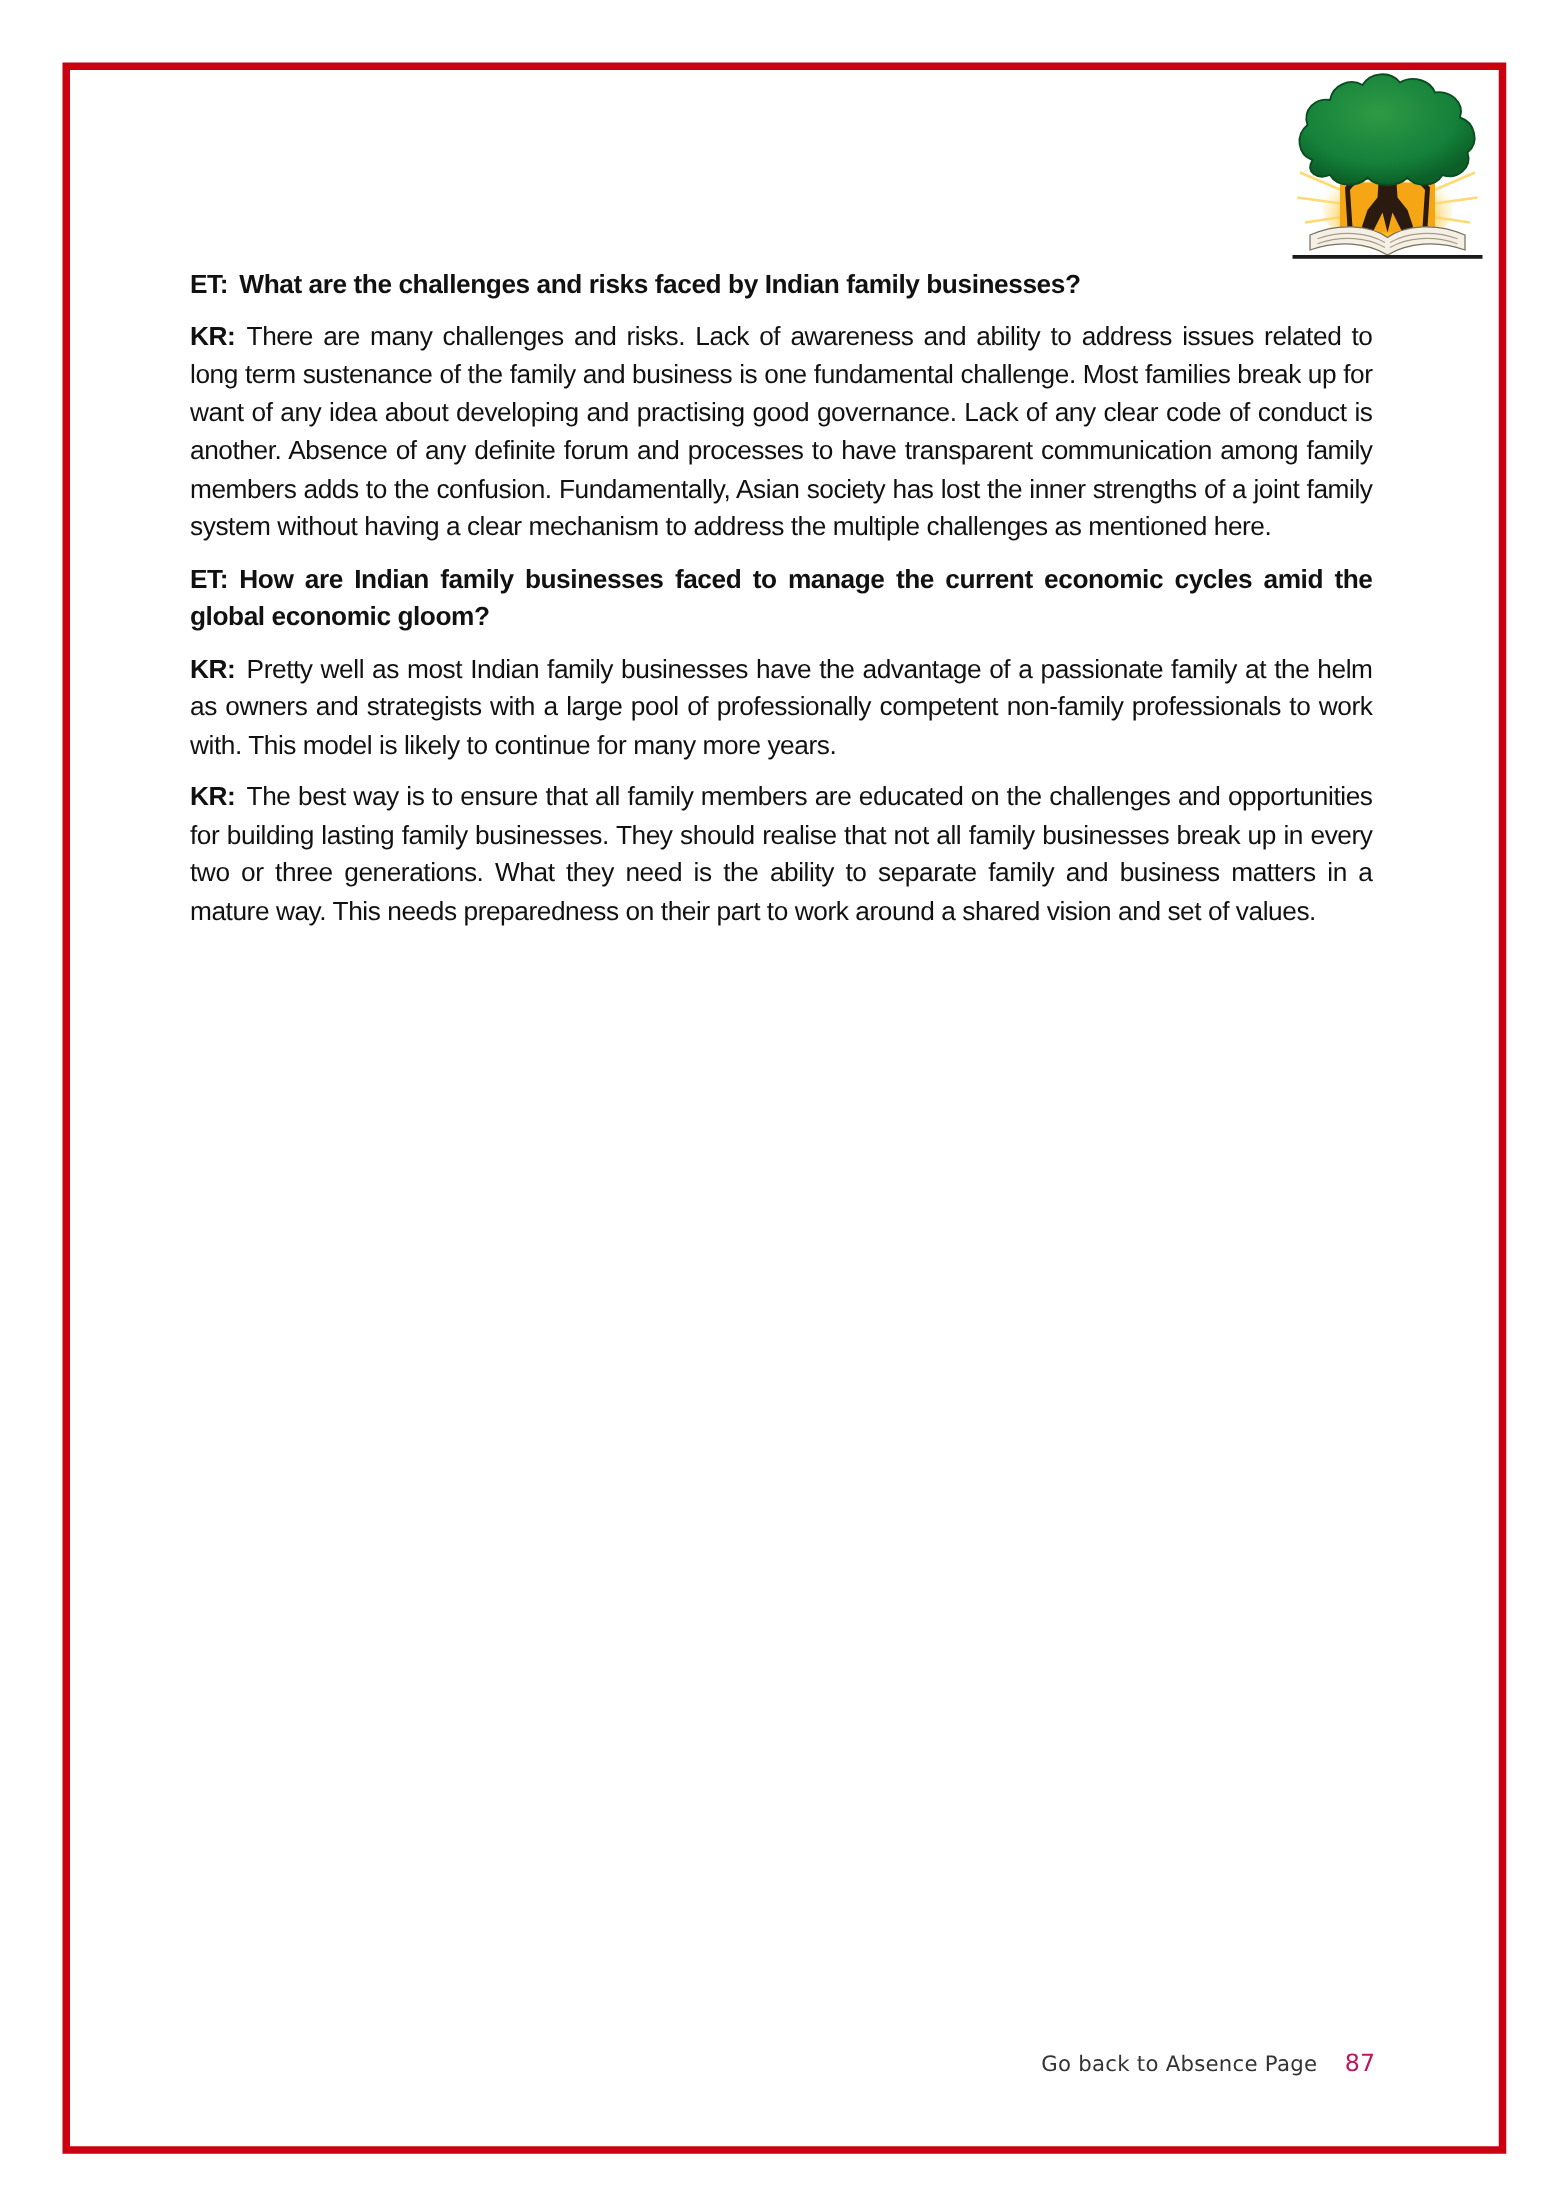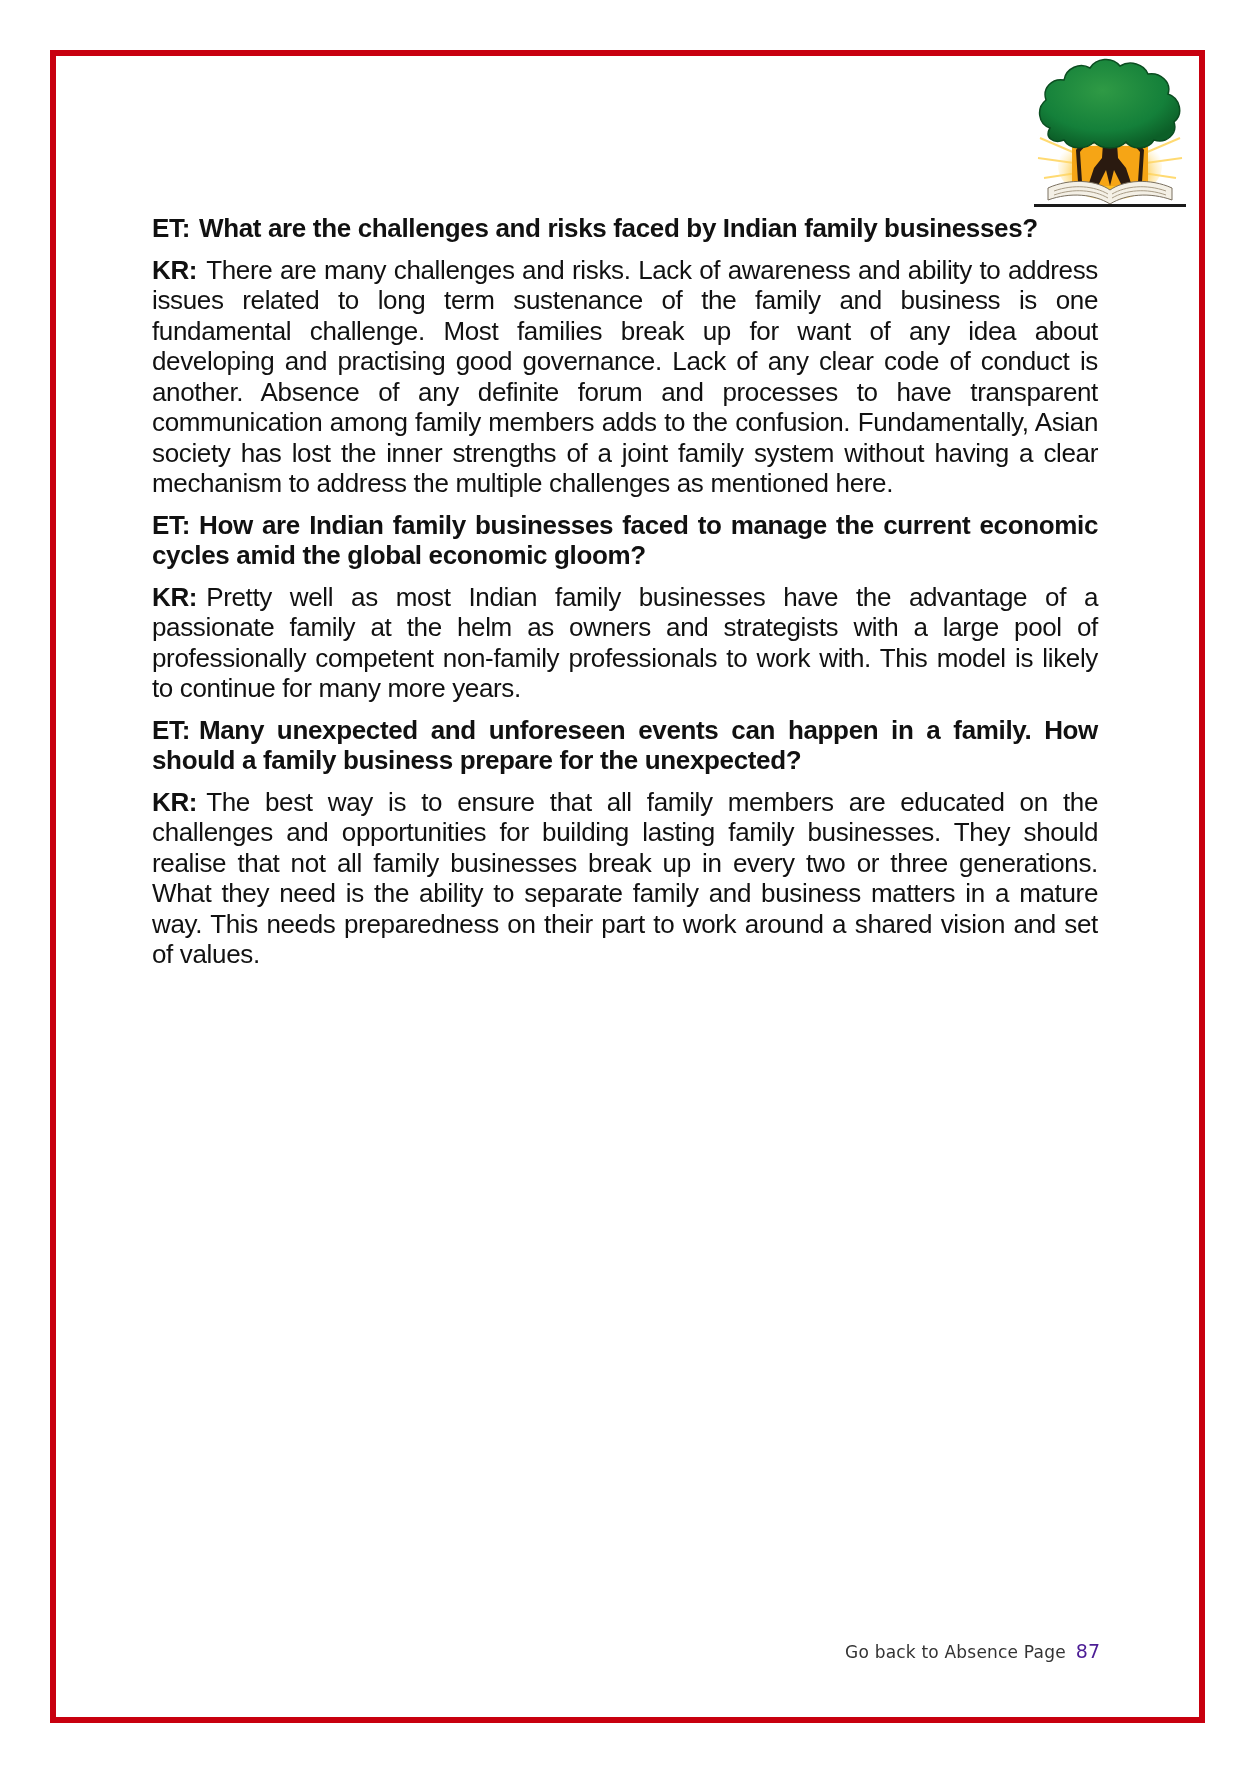--- a/index.html
+++ b/index.html
@@ -30,21 +30,21 @@
       width: 160px;
       height: 155px;
     }
     .content {
       position: absolute;
       left: 152px;
       top: 213px;
       width: 946px;
       color: #111111;
       font-family: "Liberation Sans Narrow", "Liberation Sans", sans-serif;
-      font-size: 26px;
+      font-size: 21px;
       line-height: 30.5px;
       letter-spacing: -0.35px;
     }
     .block {
       margin: 0 0 11px 0;
       text-align: justify;
       text-align-last: left;
     }
     .question {
       font-weight: bold;
@@ -64,23 +64,23 @@
       color: #333333;
       white-space: nowrap;
     }
     .footer .link {
       color: #333333;
       text-decoration: none;
       letter-spacing: 0.2px;
       cursor: pointer;
     }
     .footer .page-num {
-      color: #4c1d95;
+      color: #be185d;
       font-size: 19px;
-      margin-left: 10px;
+      margin-left: 22px;
     }
   </style>
 </head>
 <body>
 
 <div class="page-frame"></div>
 
 <div class="logo">
   <svg width="160" height="155" viewBox="0 0 160 155" xmlns="http://www.w3.org/2000/svg">
     <defs>
@@ -136,23 +136,20 @@
   </p>
   <p class="block answer">
     <span class="tag">KR:</span><span>There are many challenges and risks. Lack of awareness and ability to address issues related to long term sustenance of the family and business is one fundamental challenge. Most families break up for want of any idea about developing and practising good governance. Lack of any clear code of conduct is another. Absence of any definite forum and processes to have transparent communication among family members adds to the confusion. Fundamentally, Asian society has lost the inner strengths of a joint family system without having a clear mechanism to address the multiple challenges as mentioned here.</span>
   </p>
   <p class="block question">
     <span class="tag">ET:</span><span>How are Indian family businesses faced to manage the current economic cycles amid the global economic gloom?</span>
   </p>
   <p class="block answer">
     <span class="tag">KR:</span><span>Pretty well as most Indian family businesses have the advantage of a passionate family at the helm as owners and strategists with a large pool of professionally competent non-family professionals to work with. This model is likely to continue for many more years.</span>
   </p>
-  <p class="block question">
-    <span class="tag">ET:</span><span>Many unexpected and unforeseen events can happen in a family. How should a family business prepare for the unexpected?</span>
-  </p>
   <p class="block answer">
     <span class="tag">KR:</span><span>The best way is to ensure that all family members are educated on the challenges and opportunities for building lasting family businesses. They should realise that not all family businesses break up in every two or three generations. What they need is the ability to separate family and business matters in a mature way. This needs preparedness on their part to work around a shared vision and set of values.</span>
   </p>
 </div>
 
 <div class="footer">
   <a class="link">Go back to Absence Page</a><span class="page-num">87</span>
 </div>
 
 </body></html>

